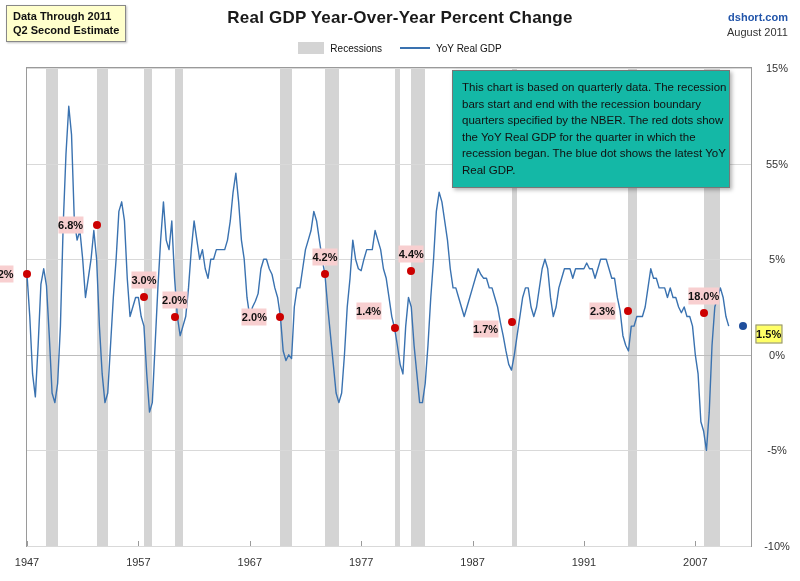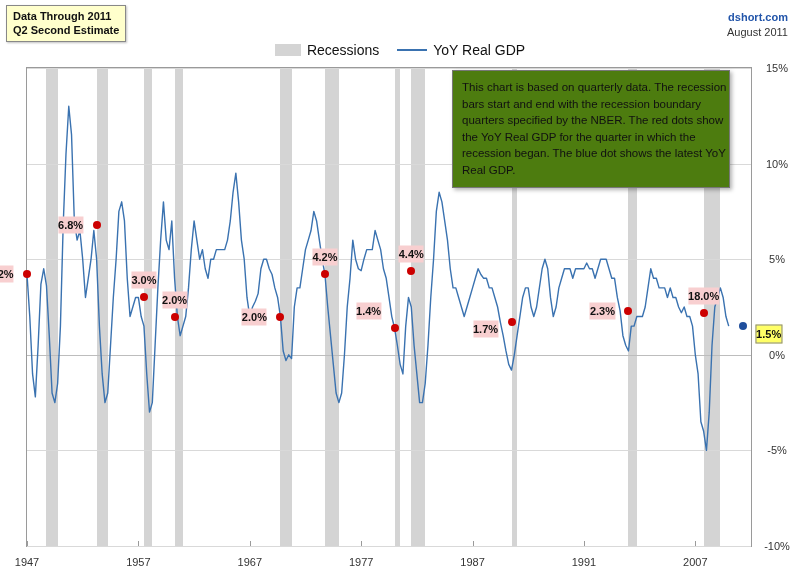--- a/index.html
+++ b/index.html
@@ -64,21 +64,21 @@
   
   #legend {
     position: absolute;
     left: 0;
     top: 42px;
     width: 800px;
     display: flex;
     justify-content: center;
     align-items: center;
     gap: 18px;
-    font-size: 14px;
+    font-size: 10px;
     color: #111;
   }
   .legend-item {
     display: flex;
     align-items: center;
     gap: 6px;
     white-space: nowrap;
   }
   .swatch-recession {
     width: 26px;
@@ -190,40 +190,41 @@
     background: #ffff66;
     border: 1px solid #888;
   }
 
   
   #note {
     position: absolute;
     left: 452px;
     top: 70px;
     width: 278px;
-    background: #4d7c0f;
+    background: #14b8a6;
     border: 1px solid #777;
     box-shadow: 2px 2px 4px rgba(0,0,0,0.3);
     padding: 8px 0 9px 9px;
     font-size: 11.5px;
     line-height: 16.5px;
     color: #111;
     box-sizing: border-box;
   }
 </style>
 </head>
 <body>
 
 <div id="stage">
 
   <div id="badge">
     <div>Data Through 2011</div>
     <div>Q2 Second Estimate</div>
   </div>
 
+  <div id="title">Real GDP Year-Over-Year Percent Change</div>
 
   <div id="brand">
     <div>dshort.com</div>
     <div class="date">August 2011</div>
   </div>
 
   <div id="legend">
     <div class="legend-item">
       <span class="swatch-recession"></span>
       <span>Recessions</span>
@@ -243,21 +244,21 @@
         <div class="recession-bar" style="left: 253.4px; width: 11.1385px;"></div>
         <div class="recession-bar" style="left: 297.954px; width: 13.9231px;"></div>
         <div class="recession-bar" style="left: 367.569px; width: 5.56923px;"></div>
         <div class="recession-bar" style="left: 384.277px; width: 13.9231px;"></div>
         <div class="recession-bar" style="left: 484.523px; width: 5.56923px;"></div>
         <div class="recession-bar" style="left: 601.477px; width: 8.35385px;"></div>
         <div class="recession-bar" style="left: 676.662px; width: 16.7077px;"></div>
         <div class="gridline" style="top: 0px;"></div>
         <div class="ylabel" style="top: 0px;">15%</div>
         <div class="gridline" style="top: 95.6px;"></div>
-        <div class="ylabel" style="top: 95.6px;">10%</div>
+        <div class="ylabel" style="top: 95.6px;">55%</div>
         <div class="gridline" style="top: 191.2px;"></div>
         <div class="ylabel" style="top: 191.2px;">5%</div>
         <div class="gridline zero" style="top: 286.8px;"></div>
         <div class="ylabel" style="top: 286.8px;">0%</div>
         <div class="gridline" style="top: 382.4px;"></div>
         <div class="ylabel" style="top: 382.4px;">-5%</div>
         <div class="gridline" style="top: 478px;"></div>
         <div class="ylabel" style="top: 478px;">-10%</div>
         <div class="xtick" style="left: 0px;"></div>
         <div class="xlabel" style="left: 0px;">1947</div>

